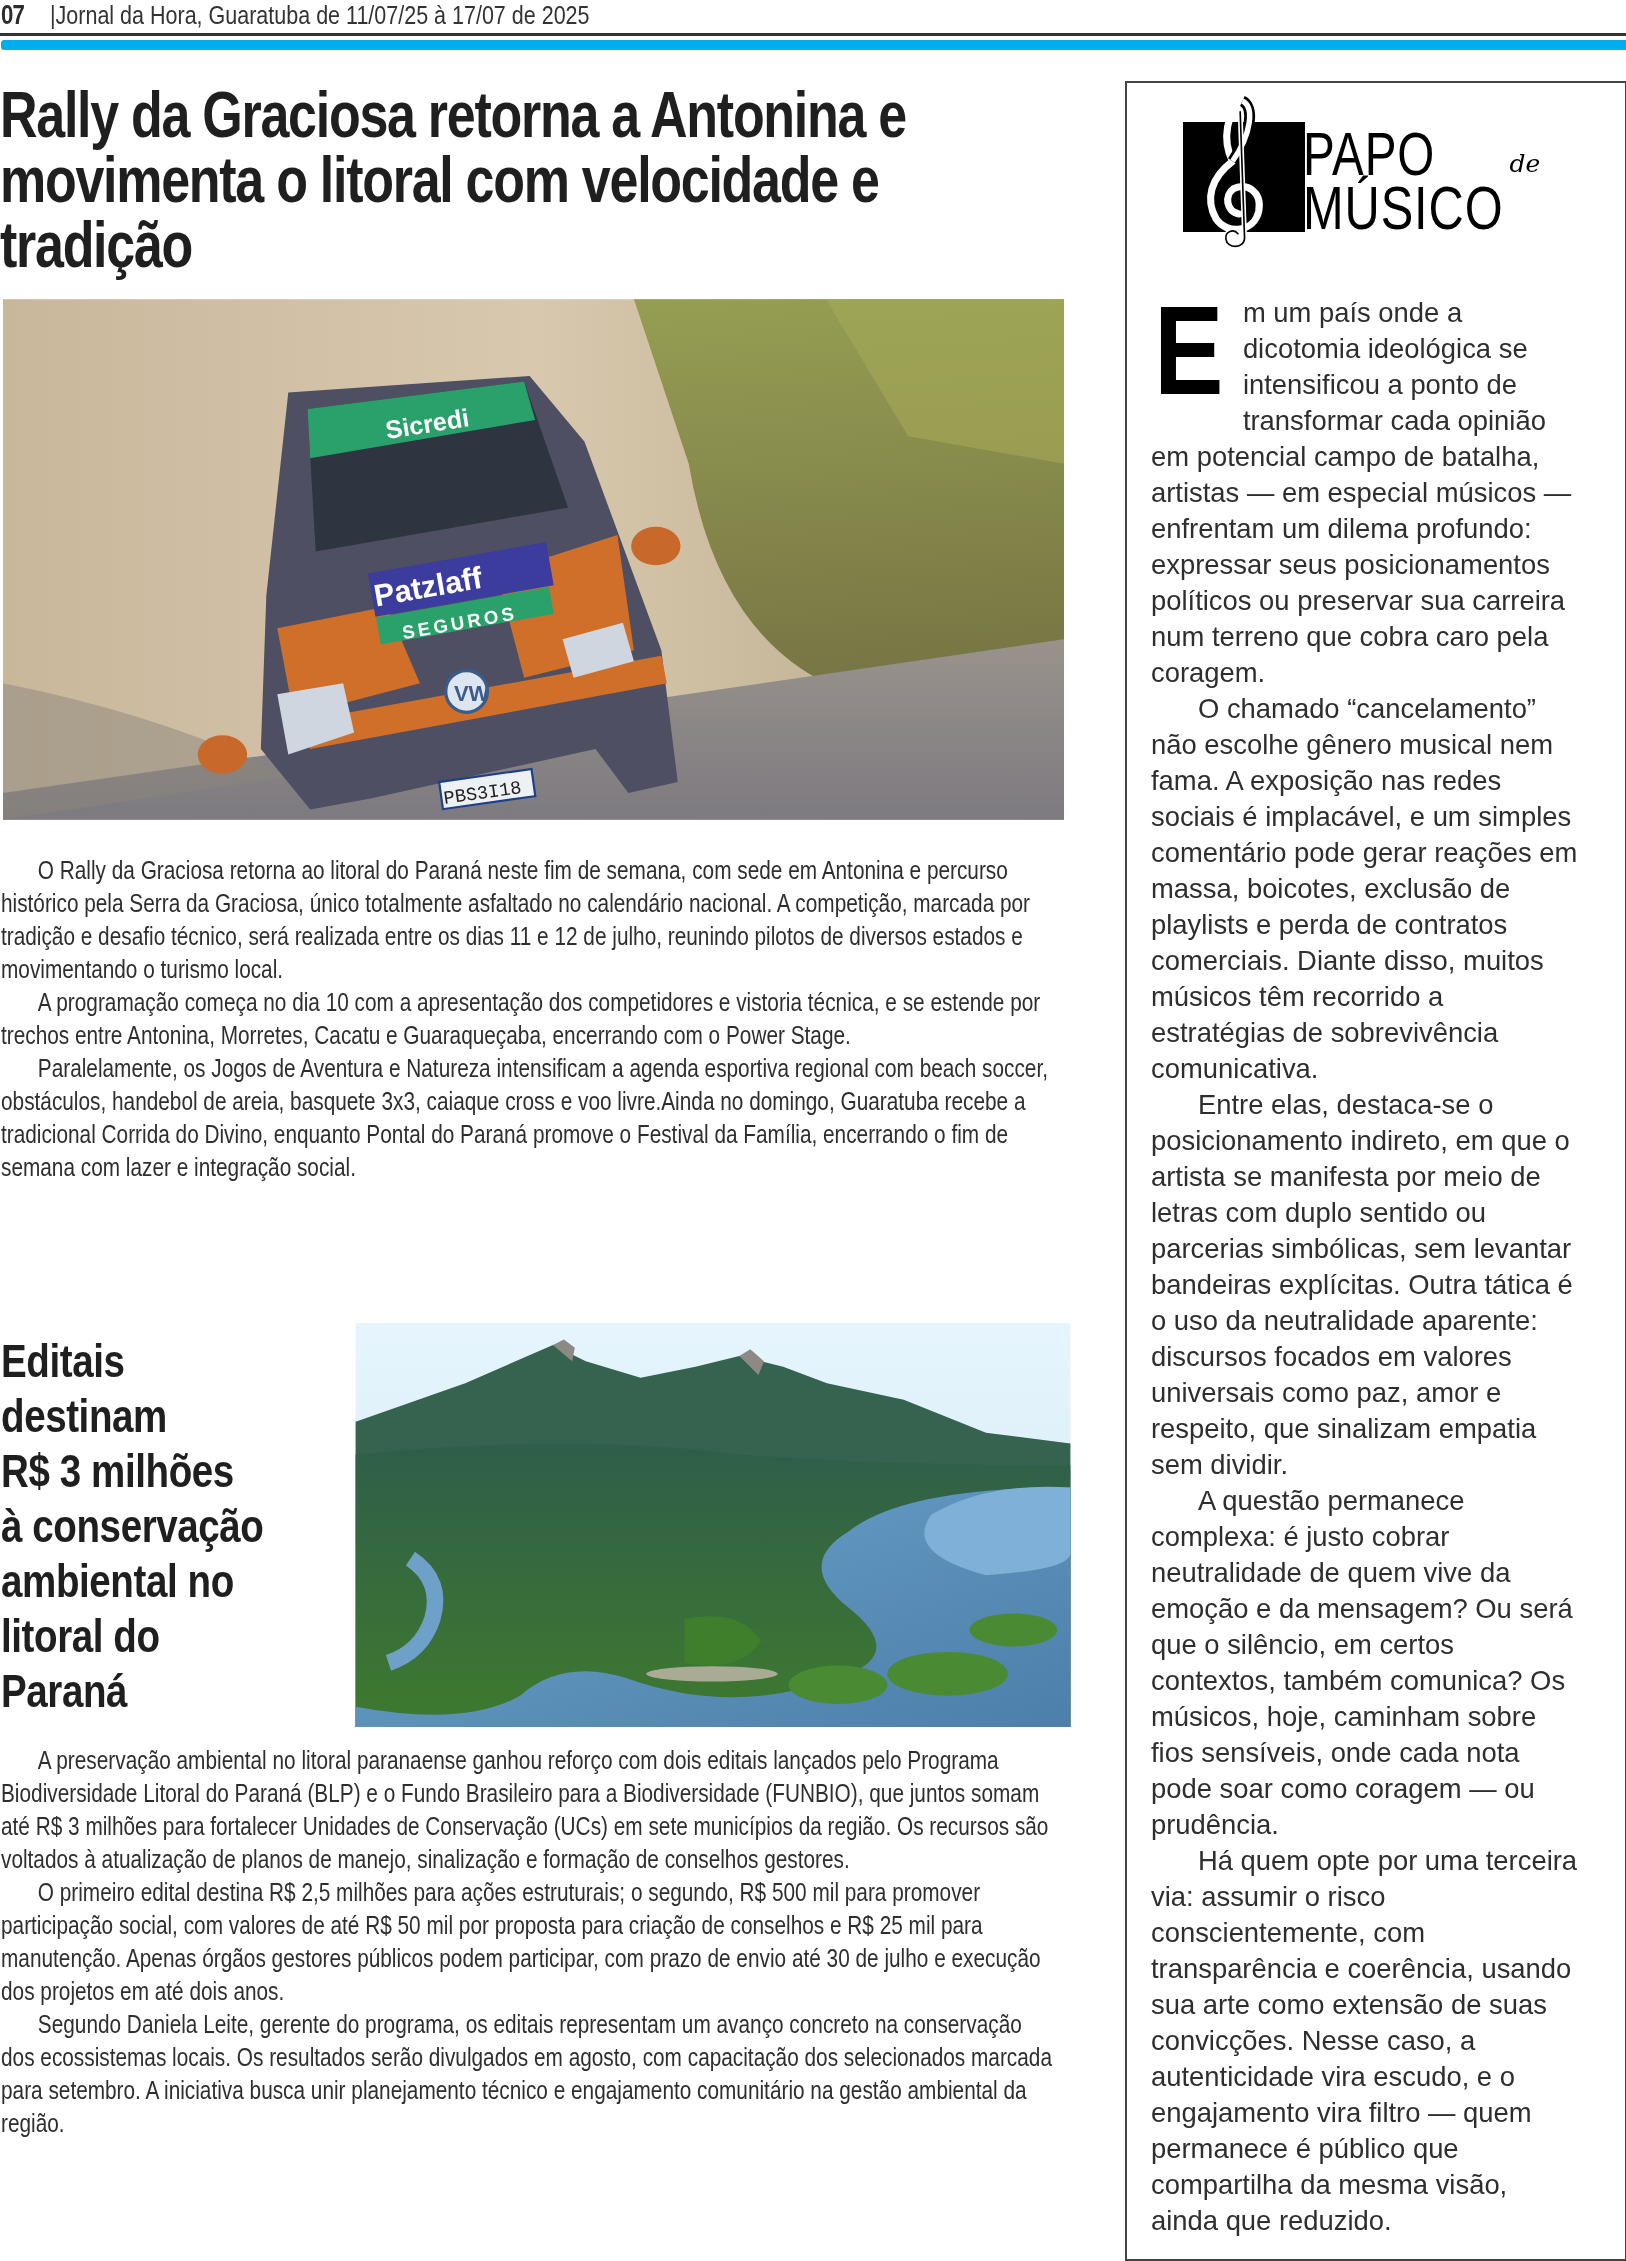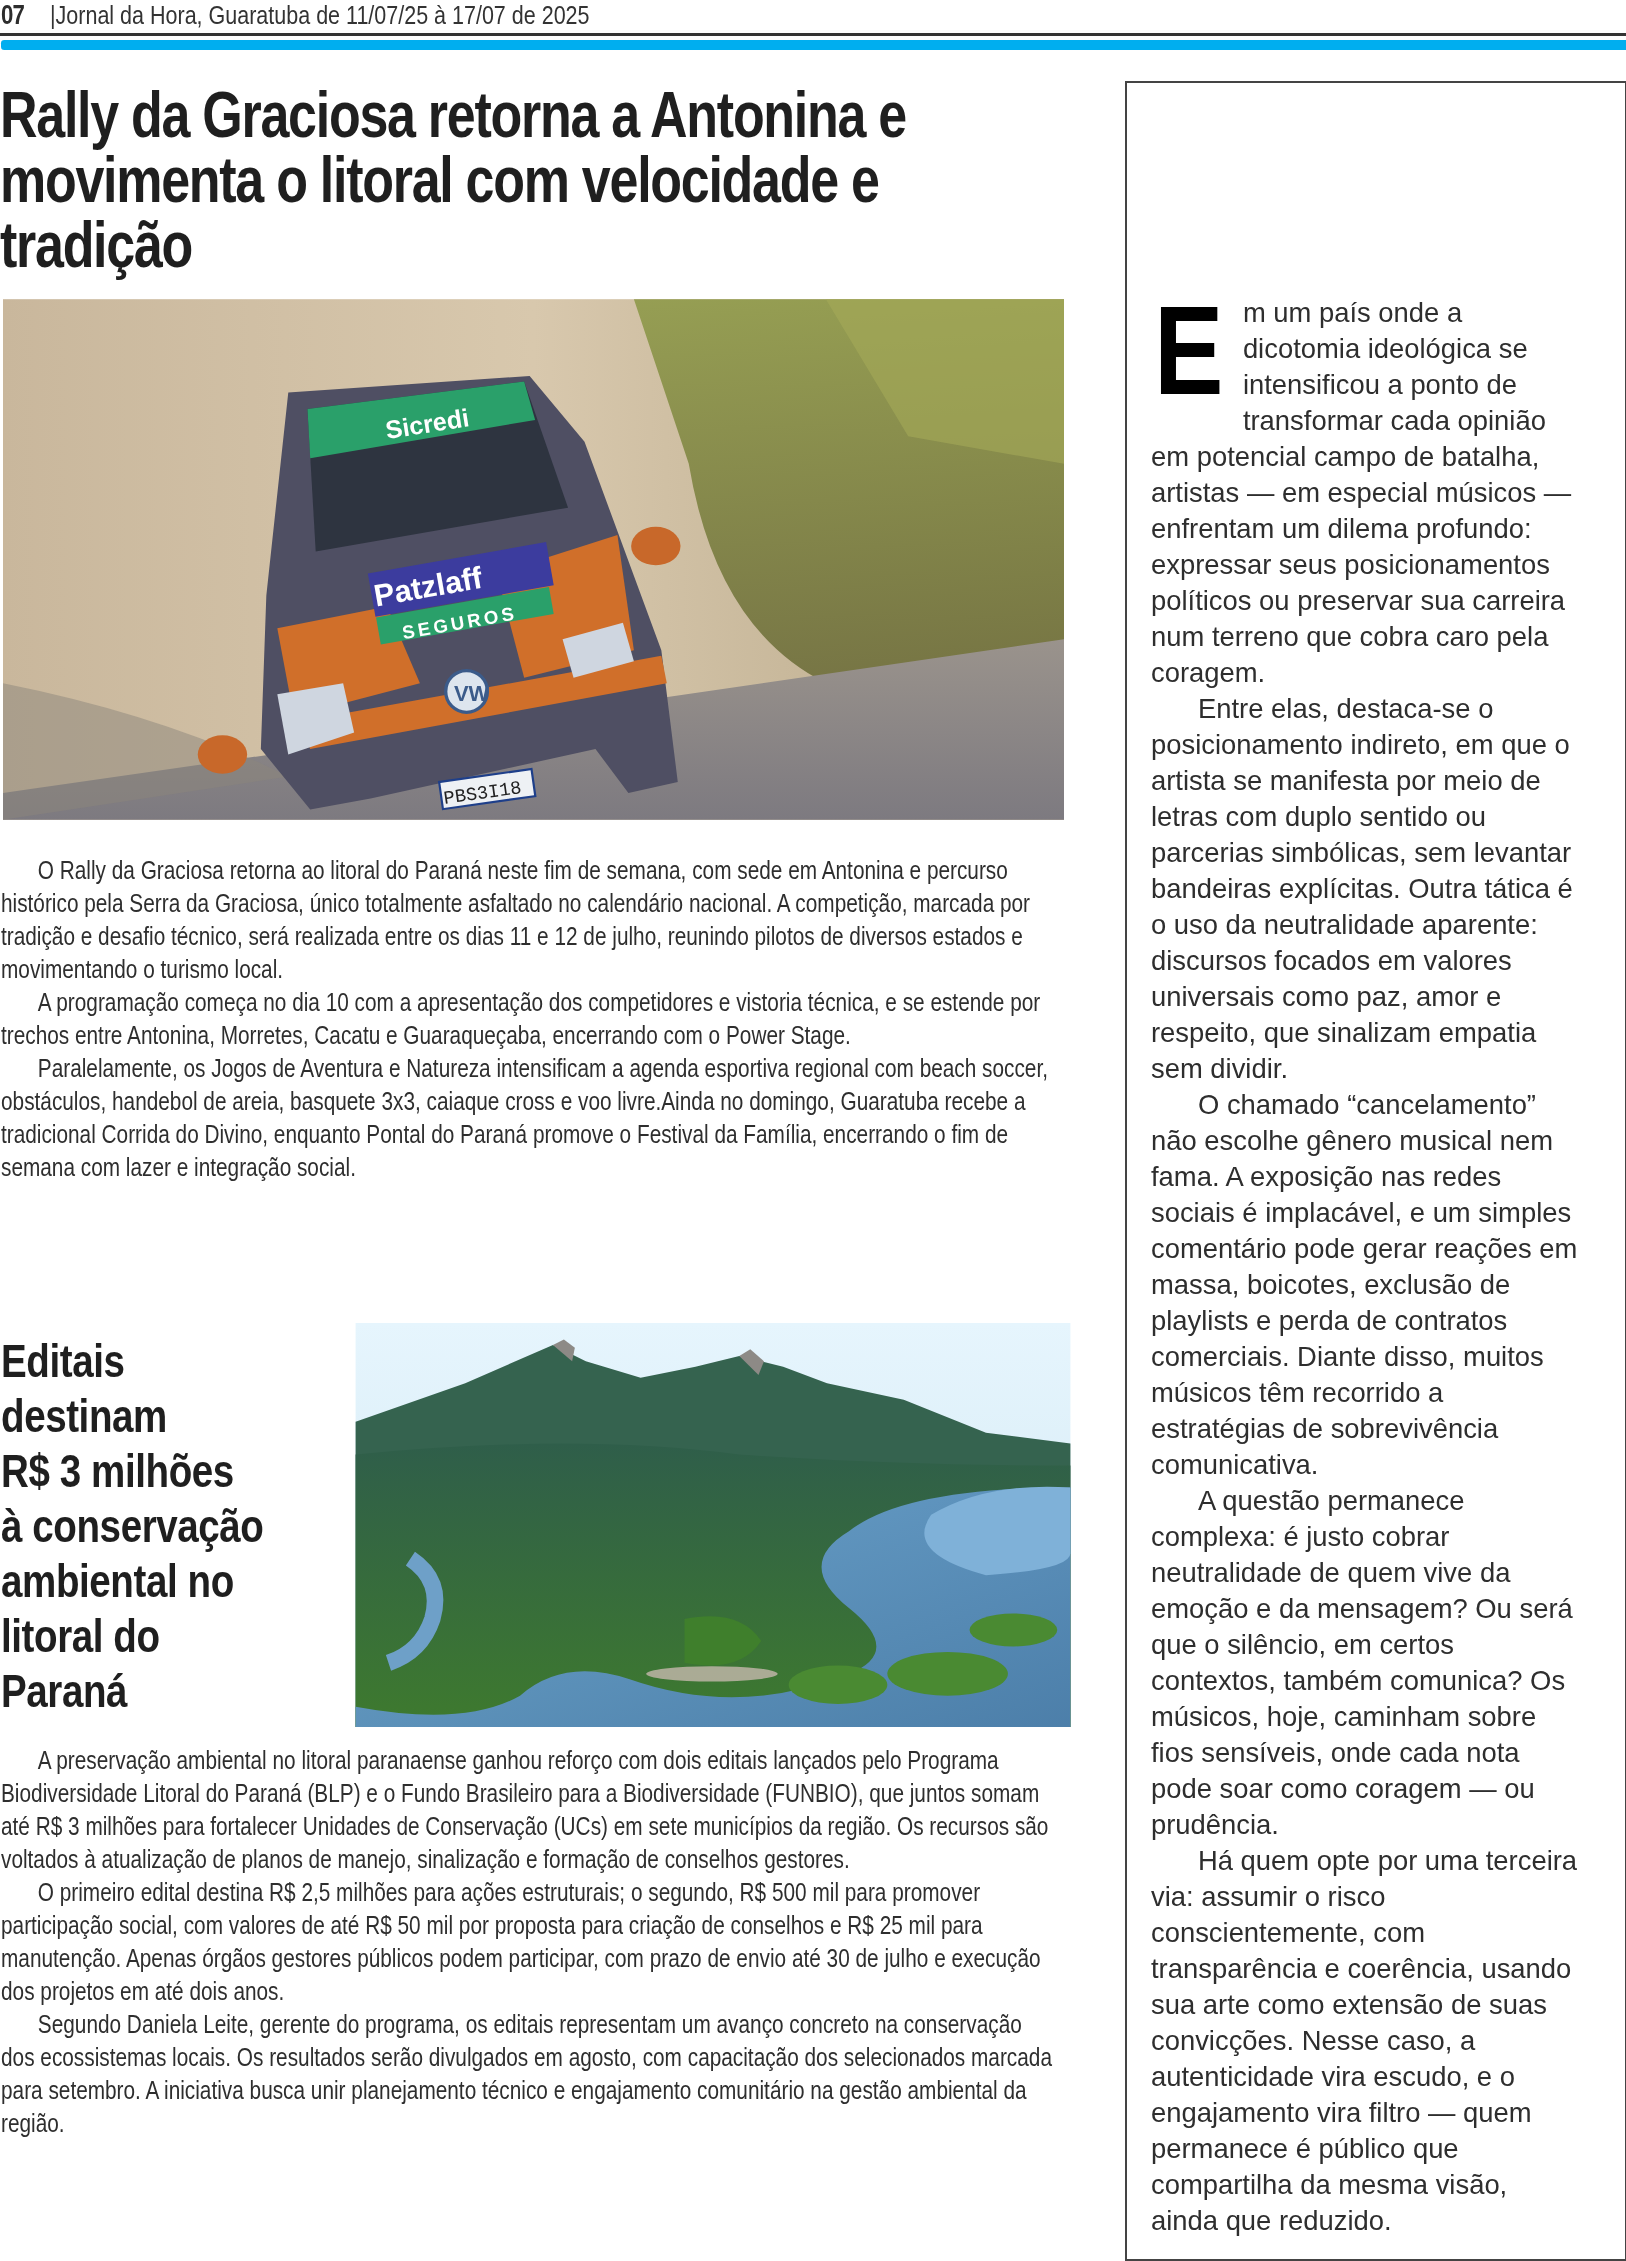--- a/index.html
+++ b/index.html
@@ -152,22 +152,35 @@
   </svg>
 </div>
 
 <div class="body b2">
   <p>A preservação ambiental no litoral paranaense ganhou reforço com dois editais lançados pelo Programa Biodiversidade Litoral do Paraná (BLP) e o Fundo Brasileiro para a Biodiversidade (FUNBIO), que juntos somam até R$ 3 milhões para fortalecer Unidades de Conservação (UCs) em sete municípios da região. Os recursos são voltados à atualização de planos de manejo, sinalização e formação de conselhos gestores.</p>
   <p>O primeiro edital destina R$ 2,5 milhões para ações estruturais; o segundo, R$ 500 mil para promover participação social, com valores de até R$ 50 mil por proposta para criação de conselhos e R$ 25 mil para manutenção. Apenas órgãos gestores públicos podem participar, com prazo de envio até 30 de julho e execução dos projetos em até dois anos.</p>
   <p>Segundo Daniela Leite, gerente do programa, os editais representam um avanço concreto na conservação dos ecossistemas locais. Os resultados serão divulgados em agosto, com capacitação dos selecionados marcada para setembro. A iniciativa busca unir planejamento técnico e engajamento comunitário na gestão ambiental da região.</p>
 </div>
 
 <div class="col">
+  <div class="logo">
+    <div class="logo-box"></div>
+    <svg class="clef" viewBox="0 0 140 290">
+      <path d="M88 20 C60 40 50 90 70 130 C30 160 20 200 40 235 C60 265 110 260 118 220 C124 185 95 168 72 180 C55 192 58 222 82 226" stroke="#ffffff" stroke-width="13" fill="none" stroke-linecap="round"></path>
+      <path d="M88 20 C110 30 105 80 70 130" stroke="#000" stroke-width="20" fill="none"></path>
+      <path d="M88 20 C110 30 105 80 70 130" stroke="#fff" stroke-width="10" fill="none"></path>
+      <path d="M84 40 L92 270 C92 290 60 290 58 272 C56 258 72 252 80 262" stroke="#ffffff" stroke-width="9" fill="none" stroke-linecap="round"></path>
+      <path d="M84 40 L92 270 C92 290 60 290 58 272 C56 258 72 252 80 262" stroke="#000" stroke-width="3" fill="none" stroke-linecap="round"></path>
+    </svg>
+    <div class="logo-papo">PAPO</div>
+    <div class="logo-de">de</div>
+    <div class="logo-musico">MÚSICO</div>
+  </div>
 
   <div class="col-text">
     <p class="first"><span class="dropcap">E</span><span>m um país onde a dicotomia ideológica se intensificou a ponto de transformar cada opinião em potencial campo de batalha, artistas — em especial músicos — enfrentam um dilema profundo: expressar seus posicionamentos políticos ou preservar sua carreira num terreno que cobra caro pela coragem.</span></p>
+    <p>O chamado “cancelamento” não escolhe gênero musical nem fama. A exposição nas redes sociais é implacável, e um simples comentário pode gerar reações em massa, boicotes, exclusão de playlists e perda de contratos comerciais. Diante disso, muitos músicos têm recorrido a estratégias de sobrevivência comunicativa.</p>
     <p>Entre elas, destaca-se o posicionamento indireto, em que o artista se manifesta por meio de letras com duplo sentido ou parcerias simbólicas, sem levantar bandeiras explícitas. Outra tática é o uso da neutralidade aparente: discursos focados em valores universais como paz, amor e respeito, que sinalizam empatia sem dividir.</p>
-    <p>O chamado “cancelamento” não escolhe gênero musical nem fama. A exposição nas redes sociais é implacável, e um simples comentário pode gerar reações em massa, boicotes, exclusão de playlists e perda de contratos comerciais. Diante disso, muitos músicos têm recorrido a estratégias de sobrevivência comunicativa.</p>
     <p>A questão permanece complexa: é justo cobrar neutralidade de quem vive da emoção e da mensagem? Ou será que o silêncio, em certos contextos, também comunica? Os músicos, hoje, caminham sobre fios sensíveis, onde cada nota pode soar como coragem — ou prudência.</p>
     <p>Há quem opte por uma terceira via: assumir o risco conscientemente, com transparência e coerência, usando sua arte como extensão de suas convicções. Nesse caso, a autenticidade vira escudo, e o engajamento vira filtro — quem permanece é público que compartilha da mesma visão, ainda que reduzido.</p>
   </div>
 </div>
 
 
 </body></html>

